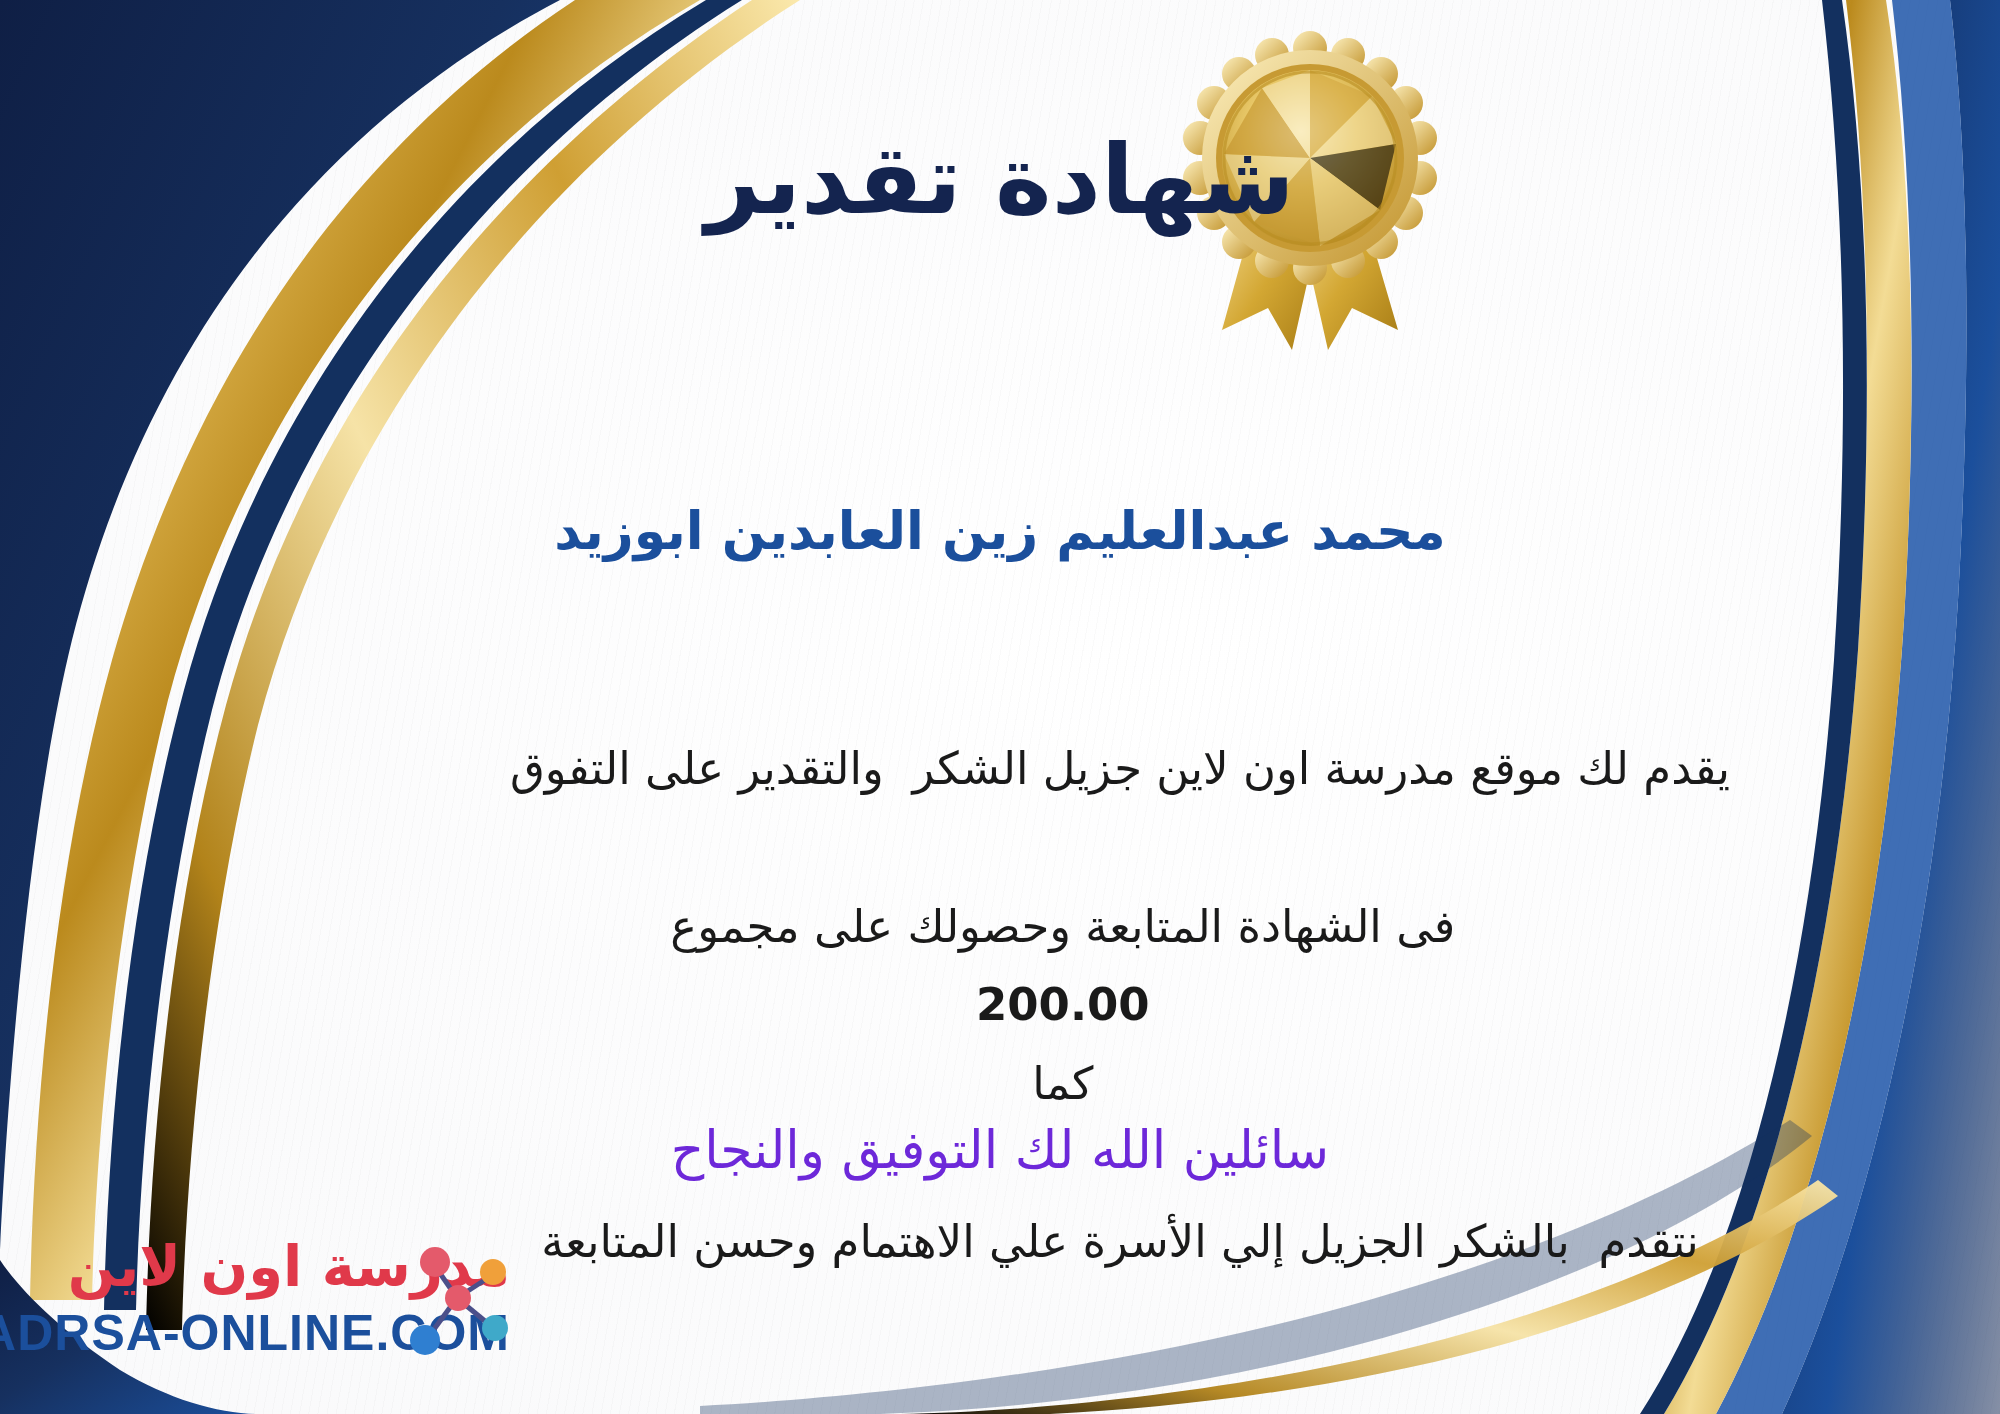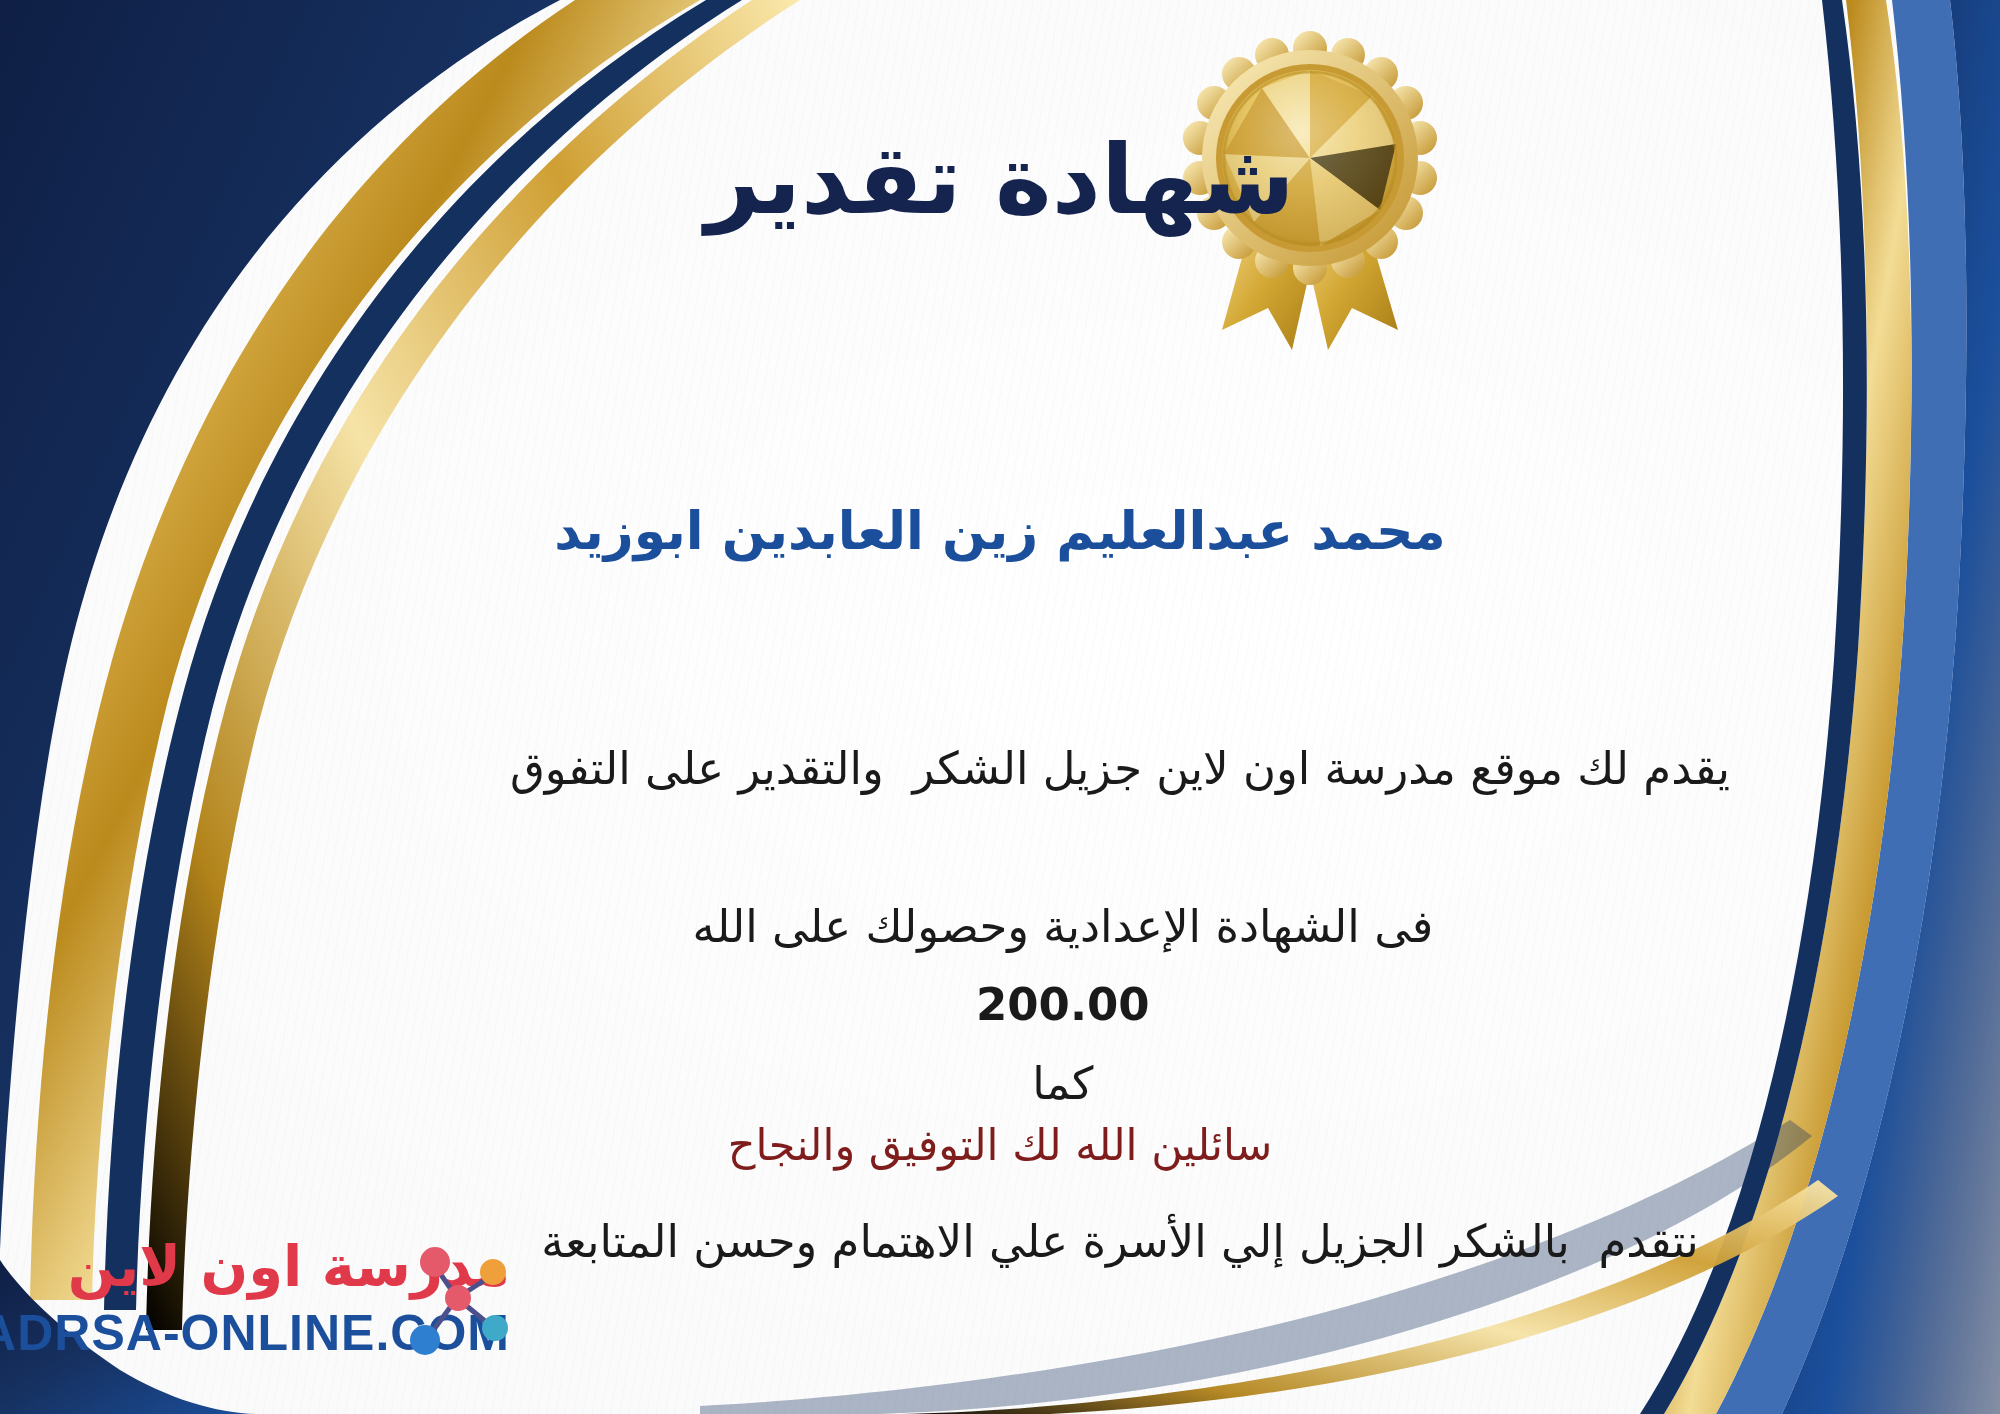--- a/index.html
+++ b/index.html
@@ -113,22 +113,22 @@
   .score {
     font-weight: bold;
     letter-spacing: 2px;
   }
 
   .closing-text {
     position: absolute;
     top: 1120px;
     left: 0;
     right: 0;
-    font-size: 43px;
-    color: #7f1d1d;
+    font-size: 52px;
+    color: #6d28d9;
     font-weight: 500;
   }
 
   
   .brand {
     position: absolute;
     left: 40px;
     bottom: 28px;
     width: 560px;
     height: 160px;
@@ -292,21 +292,21 @@
 
   <div class="content">
 
     <div class="cert-title">شهادة تقدير</div>
 
     <div class="recipient-name">محمد عبدالعليم زين العابدين ابوزيد</div>
 
     <div class="body-text">
       <span class="body-line">يقدم لك موقع مدرسة اون لاين جزيل الشكر  والتقدير على التفوق</span>
       <span class="body-line">
-        <span>فى الشهادة الإعدادية وحصولك على الله</span>
+        <span>فى الشهادة المتابعة وحصولك على مجموع</span>
         <span class="score">200.00</span>
         <span>كما</span>
       </span>
       <span class="body-line">نتقدم  بالشكر الجزيل إلي الأسرة علي الاهتمام وحسن المتابعة</span>
     </div>
 
     <div class="closing-text">سائلين الله لك التوفيق  والنجاح</div>
   </div>
 
   <div class="brand">

